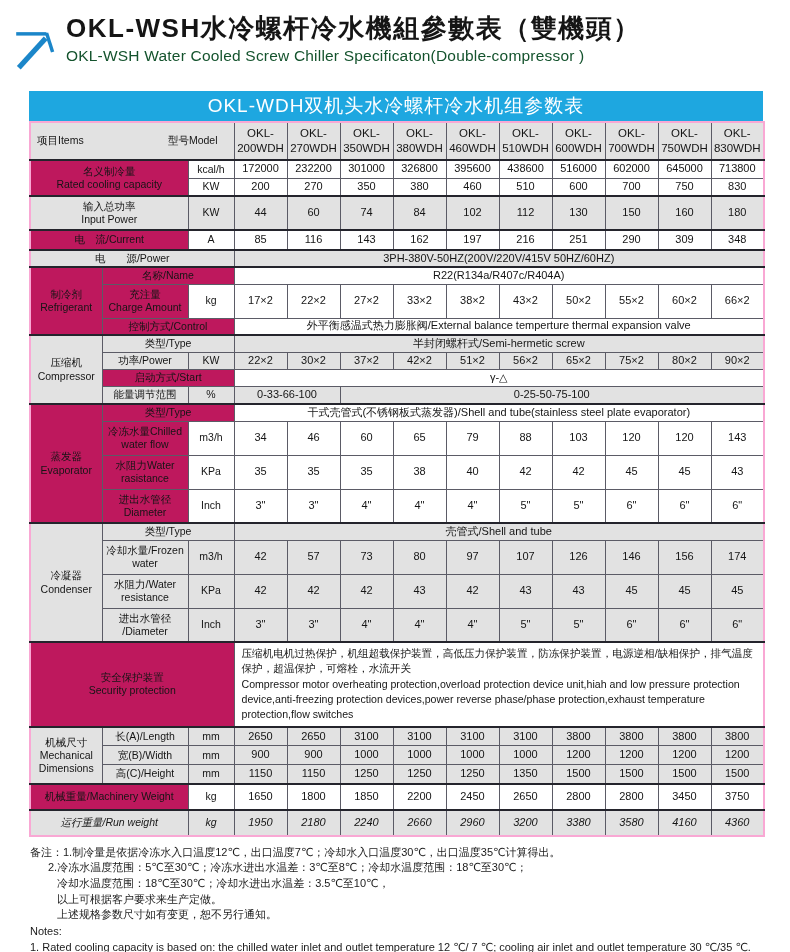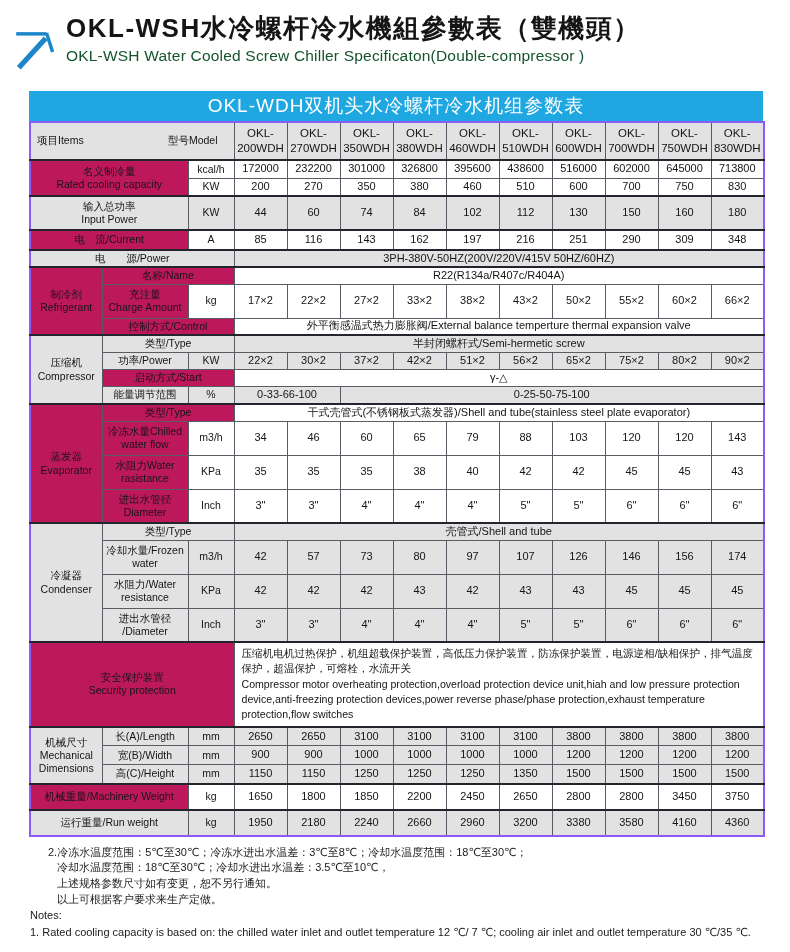--- a/index.html
+++ b/index.html
@@ -12,21 +12,21 @@
   .page-header{position:relative;padding:12px 0 0 66px;height:66px;}
   .logo{position:absolute;left:11px;top:20px;width:52px;height:52px;}
   .title-zh{font-size:26px;font-weight:600;letter-spacing:1.5px;line-height:1.15;margin:2px 0 3px;}
   .title-en{font-size:15.5px;font-weight:400;color:#14532d;letter-spacing:.2px;}
   
   .table-wrap{margin:13px 27px 0 29px;}
   .banner{
     height:30px;line-height:30px;text-align:center;color:#fff;
     font-size:19px;font-weight:500;letter-spacing:1px;background:#1ea7e0;
   }
-  table{border-collapse:collapse;width:100%;table-layout:fixed;border:2px solid #8b5cf6;}
+  table{border-collapse:collapse;width:100%;table-layout:fixed;border:2px solid #f9a8d4;}
   td{
     border:1px solid #5b5b66;font-size:10.5px;text-align:center;vertical-align:middle;
     padding:0 1px;line-height:1.25;white-space:pre-line;overflow:hidden;
   }
   tr.sect > td{border-top:2px solid #24242c;}
   td.g,td.l{background:#be185d;}
   tr.shade td{background:#e2e2e2;}
   td.m{font-size:11.5px;line-height:1.3;}
   td.s{font-size:11px;}
   td.v{font-size:11px;}
@@ -367,42 +367,43 @@
           <td class="v">1800</td>
           <td class="v">1850</td>
           <td class="v">2200</td>
           <td class="v">2450</td>
           <td class="v">2650</td>
           <td class="v">2800</td>
           <td class="v">2800</td>
           <td class="v">3450</td>
           <td class="v">3750</td>
         </tr>
-        <tr class="shade sect" style="height: 26px;">
+        <tr class="shade sect" style="height: 26px; font-style: italic;">
           <td class="l" colspan="2">运行重量/Run weight</td>
           <td class="u">kg</td>
           <td class="v">1950</td>
           <td class="v">2180</td>
           <td class="v">2240</td>
           <td class="v">2660</td>
           <td class="v">2960</td>
           <td class="v">3200</td>
           <td class="v">3380</td>
           <td class="v">3580</td>
           <td class="v">4160</td>
           <td class="v">4360</td>
         </tr>
       </tbody>
   </table>
 </div>
 
 <div class="notes">
   <div class="notes-zh">
+      <div class="note-line">备注：1.制冷量是依据冷冻水入口温度12℃，出口温度7℃；冷却水入口温度30℃，出口温度35℃计算得出。</div>
       <div class="note-line i1">2.冷冻水温度范围：5℃至30℃；冷冻水进出水温差：3℃至8℃；冷却水温度范围：18℃至30℃；</div>
       <div class="note-line i2">冷却水温度范围：18℃至30℃；冷却水进出水温差：3.5℃至10℃，</div>
+      <div class="note-line i2">以上可根据客户要求来生产定做。</div>
       <div class="note-line i2">上述规格参数尺寸如有变更，恕不另行通知。</div>
-      <div class="note-line i2">以上可根据客户要求来生产定做。</div>
     </div>
   <div class="notes-en">
       <div class="note-line">Notes:</div>
       <div class="note-line">1. Rated cooling capacity is based on: the chilled water inlet and outlet temperature 12 ℃/ 7 ℃; cooling air inlet and outlet temperature 30 ℃/35 ℃.</div>
     </div>
 </div>
 
 </body></html>

